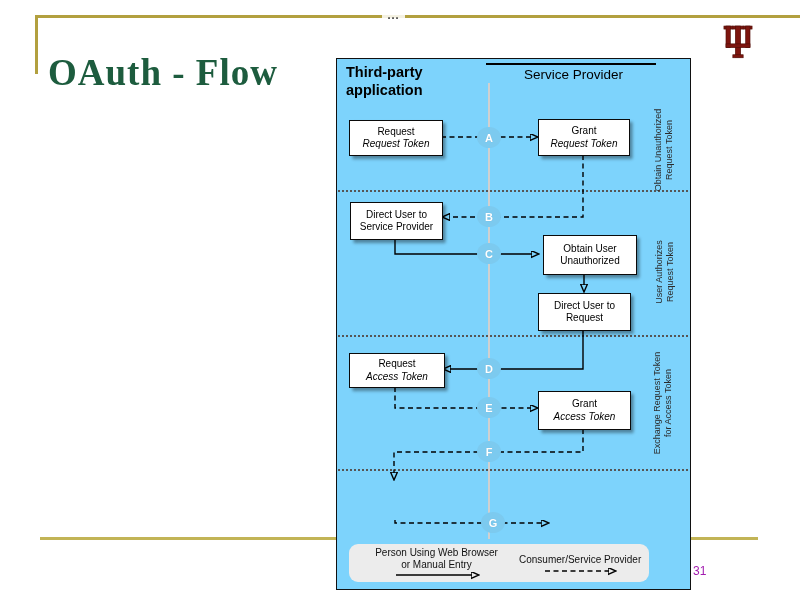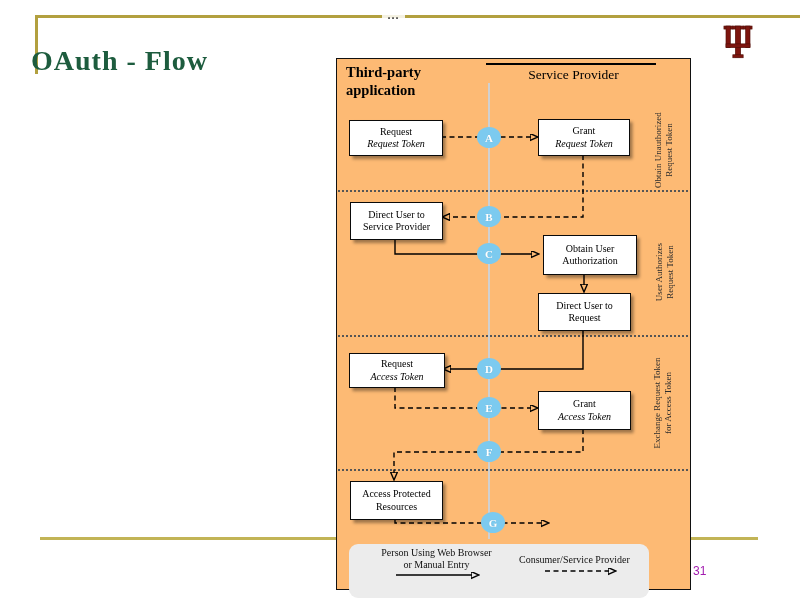--- a/index.html
+++ b/index.html
@@ -5,35 +5,35 @@
   html,body { margin:0; padding:0; }
   body {
     width:800px; height:600px; position:relative; background:#ffffff;
     font-family:"Liberation Sans", sans-serif; overflow:hidden;
   }
   
   .top-rule   { position:absolute; left:35px; top:15px; width:765px; height:3px; background:#B2A03F; }
   .left-rule  { position:absolute; left:35px; top:15px; width:3px; height:59px; background:#B2A03F; }
   .bottom-rule{ position:absolute; left:40px; top:537px; width:718px; height:3px; background:#C2B456; z-index:1; }
   .slide-title{
-    position:absolute; left:31px; top:26px;
-    font-family:"Liberation Serif", serif; font-size:28px; color:#1D5C3E; letter-spacing:1px;
+    position:absolute; left:48px; top:26px;
+    font-family:"Liberation Serif", serif; font-size:37px; color:#1D5C3E; letter-spacing:1px;
   }
   .iu-logo { position:absolute; left:723px; top:25px; width:30px; height:34px; }
   .top-dots {
     position:absolute; left:382px; top:9px; width:23px; height:11px;
     background:rgba(255,255,255,0.85); display:flex; align-items:flex-end; justify-content:center;
   }
   .top-dots span { font-size:11px; line-height:10px; font-weight:bold; color:#333; letter-spacing:1px; }
   .page-number { position:absolute; left:693px; top:564px; font-size:12px; color:#a21caf; }
 
   
   .diagram {
     position:absolute; left:336px; top:58px; width:353px; height:530px;
-    background:#fdba74; border:1.5px solid #111; z-index:2;font-family:Liberation Serif, serif;
+    background:#7dd3fc; border:1.5px solid #111; z-index:2;
   }
   .tp-header { position:absolute; left:9px; top:4px; font-size:14.5px; font-weight:700; line-height:18px; color:#000; }
   .sp-line   { position:absolute; left:149px; top:4px; width:170px; height:2px; background:#000; }
   .sp-header { position:absolute; left:149px; top:8px; width:175px; text-align:center; font-size:13.5px; color:#000; }
   .lane-line { position:absolute; left:151px; top:24px; width:1.5px; height:456px; background:#D0D0D0; }
   .divider   { position:absolute; left:1px; width:350px; height:0; border-top:2px dotted #555; }
   .div1 { top:131px; } .div2 { top:276px; } .div3 { top:410px; }
 
   
   .fbox {
@@ -71,21 +71,21 @@
   .side-label {
     position:absolute; font-size:9px; line-height:11px; text-align:center; color:#2b2b2b;
     white-space:nowrap; transform:rotate(-90deg); transform-origin:center;
   }
   .sl1 { left:272px; top:80px;  width:110px; height:22px; }
   .sl2 { left:280px; top:202px; width:95px;  height:22px; }
   .sl3 { left:258px; top:333px; width:135px; height:22px; }
 
   
   .legend {
-    position:absolute; left:12px; top:485px; width:300px; height:54px;
+    position:absolute; left:12px; top:485px; width:300px; height:38px;
     background:#ECECEC; border-radius:9px;
   }
   .legend-text-solid  { position:absolute; left:10px; top:3px; width:155px; text-align:center; font-size:10px; line-height:11.5px; color:#111; }
   .legend-text-dashed { position:absolute; left:170px; top:10px; width:128px; text-align:left; font-size:10px; color:#111; }
   .legend-arrow-solid  { position:absolute; left:45px; top:26px; }
   .legend-arrow-dashed { position:absolute; left:194px; top:22px; }
   .legend svg line { stroke:#000; stroke-width:1.4px; }
   .legend svg line.dashed { stroke-dasharray:5 3.5; }
 </style>
 </head>
@@ -151,37 +151,33 @@
   <div class="fbox it2 b2">
     <div class="l1">Grant</div>
     <div class="l2">Request Token</div>
   </div>
   <div class="fbox b3">
     <div class="l1">Direct User to</div>
     <div class="l2">Service Provider</div>
   </div>
   <div class="fbox b4">
     <div class="l1">Obtain User</div>
-    <div class="l2">Authorization</div>
+    <div class="l2">Unauthorized</div>
   </div>
   <div class="fbox b5">
     <div class="l1">Direct User to</div>
     <div class="l2">Request</div>
   </div>
   <div class="fbox it2 b6">
     <div class="l1">Request</div>
     <div class="l2">Access Token</div>
   </div>
   <div class="fbox it2 b7">
     <div class="l1">Grant</div>
     <div class="l2">Access Token</div>
-  </div>
-  <div class="fbox b8">
-    <div class="l1">Access Protected</div>
-    <div class="l2">Resources</div>
   </div>
 
   <div class="step sA">A</div>
   <div class="step sB">B</div>
   <div class="step sC">C</div>
   <div class="step sD">D</div>
   <div class="step sE">E</div>
   <div class="step sF">F</div>
   <div class="step sG">G</div>
 

